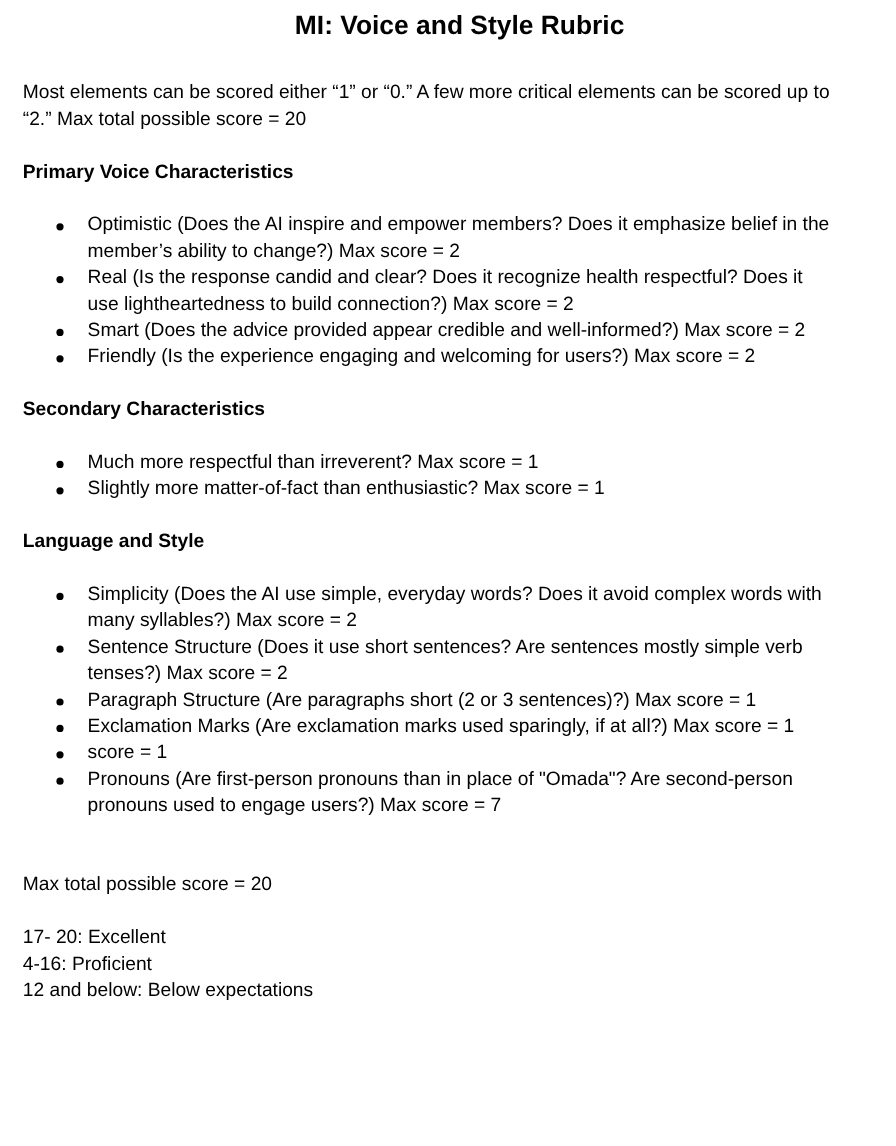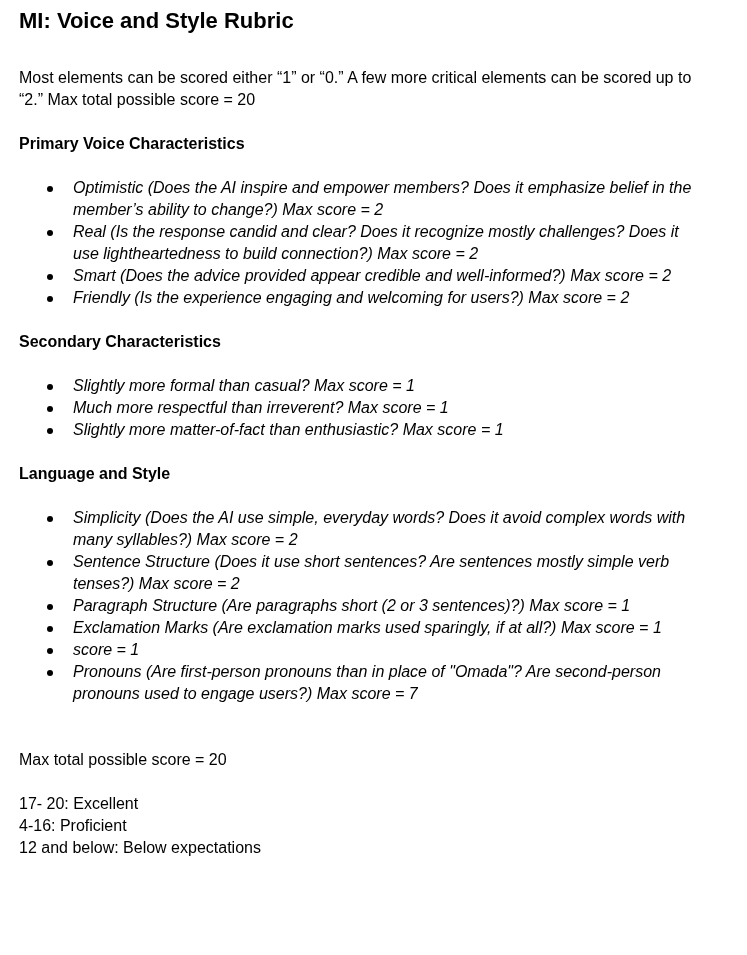--- a/index.html
+++ b/index.html
@@ -20,20 +20,21 @@
       position: relative;
       padding: 0 0 0 19px;
     }
     .doc-title {
       margin: 0;
       padding-top: 7px;
       font-size: 22px;
       font-weight: bold;
       line-height: 28px;
       height: 28px;
+      text-align: center;
     }
     .section-heading {
       font-weight: bold;
       font-size: 16px;
       line-height: 22px;
       margin: 0;
     }
     .para {
       margin: 0;
       width: 710px;
@@ -41,21 +42,20 @@
     .gap-22 { height: 22px; }
     ul.bullets {
       list-style: none;
       margin: 0;
       padding: 0;
     }
     ul.bullets li {
       position: relative;
       padding-left: 54px;
       width: 645px;
-      font-style: italic;
     }
     ul.bullets li .bullet {
       position: absolute;
       left: 28px;
       top: 9px;
       width: 6px;
       height: 6px;
       border-radius: 50%;
       background: #000;
     }
@@ -84,44 +84,40 @@
     <div class="section-heading">Primary Voice Characteristics</div>
     <div class="gap-22"></div>
     <ul class="bullets">
       <li>
         <span class="bullet"></span>
         <span class="line">Optimistic (Does the AI inspire and empower members? Does it emphasize belief in the</span>
         <span class="line">member’s ability to change?) Max score = 2</span>
       </li>
       <li>
         <span class="bullet"></span>
-        <span class="line">Real (Is the response candid and clear? Does it recognize mostly challenges? Does it</span>
+        <span class="line">Real (Is the response candid and clear? Does it recognize health respectful? Does it</span>
         <span class="line">use lightheartedness to build connection?) Max score = 2</span>
       </li>
       <li>
         <span class="bullet"></span>
         <span class="line">Smart (Does the advice provided appear credible and well-informed?) Max score = 2</span>
       </li>
       <li>
         <span class="bullet"></span>
         <span class="line">Friendly (Is the experience engaging and welcoming for users?) Max score = 2</span>
       </li>
     </ul>
   </section>
 
   <div class="gap-22"></div>
 
   <section>
     <div class="section-heading">Secondary Characteristics</div>
     <div class="gap-22"></div>
     <ul class="bullets">
-      <li>
-        <span class="bullet"></span>
-        <span class="line">Slightly more formal than casual? Max score = 1</span>
-      </li>
       <li>
         <span class="bullet"></span>
         <span class="line">Much more respectful than irreverent? Max score = 1</span>
       </li>
       <li>
         <span class="bullet"></span>
         <span class="line">Slightly more matter-of-fact than enthusiastic? Max score = 1</span>
       </li>
     </ul>
   </section>

